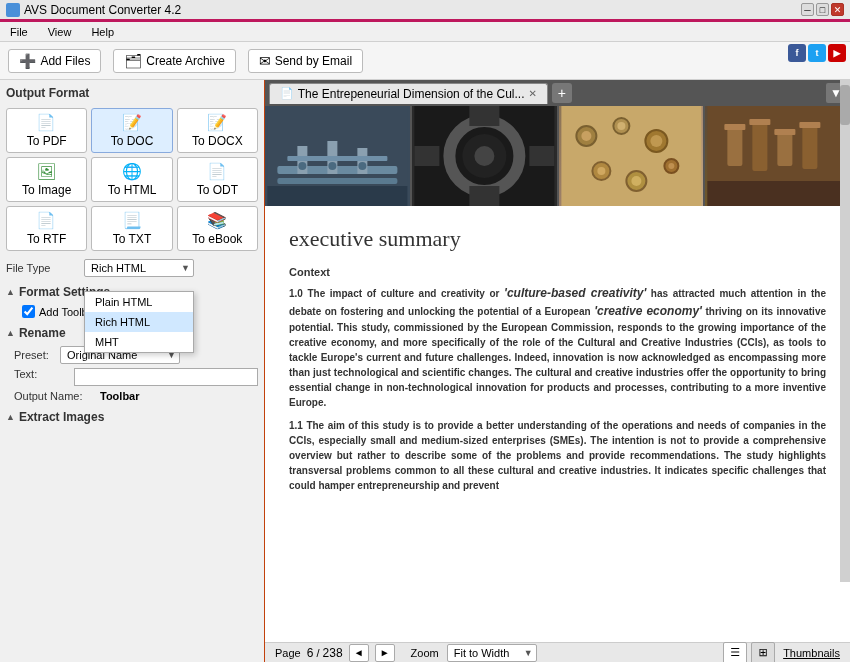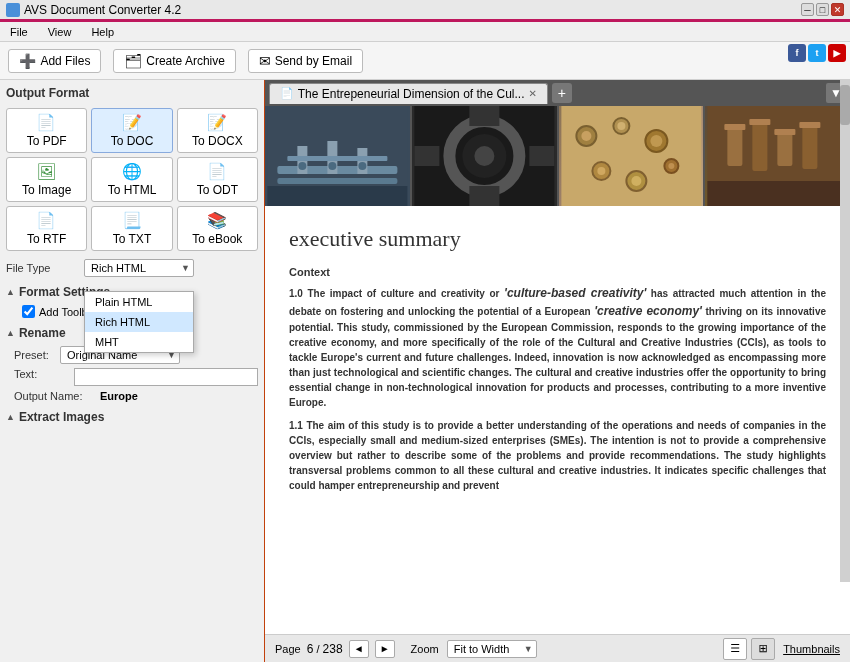--- a/index.html
+++ b/index.html
@@ -232,21 +232,21 @@
       padding: 20px 24px;
       overflow-y: auto;
     }
     .doc-heading { font-size: 22px; font-weight: 300; color: #333; margin-bottom: 14px; font-family: Georgia, serif; }
     .doc-section-title { font-size: 11px; font-weight: bold; color: #333; margin-bottom: 6px; }
     .doc-paragraph { font-size: 10px; color: #333; line-height: 1.5; margin-bottom: 8px; text-align: justify; font-weight: bold; }
     .doc-italic { font-style: italic; }
 
     
     .pagination-bar {
-      height: 28px;
+      height: 20px;
       background: #e8e8e8;
       display: flex;
       align-items: center;
       justify-content: center;
       gap: 6px;
       border-top: 1px solid #ccc;
       padding: 0 10px;
     }
     .page-label { font-size: 11px; }
     .page-info { font-size: 11px; }
@@ -415,21 +415,21 @@
       </div>
     </div>
 
     <div class="text-input-row" style="margin-left:8px;">
       <span class="field-label">Text:</span>
       <input type="text" class="text-input" value="" style="">
     </div>
 
     <div class="output-name-row" style="margin-left:8px;">
       <span class="output-name-label">Output Name:</span>
-      <span class="output-name-value">Europe</span>
+      <span class="output-name-value">Toolbar</span>
     </div>
 
     <div class="section-divider">
       <span>Extract Images</span>
     </div>
   </div>
 
   <div class="right-panel">
 
     <div class="tab-bar">

